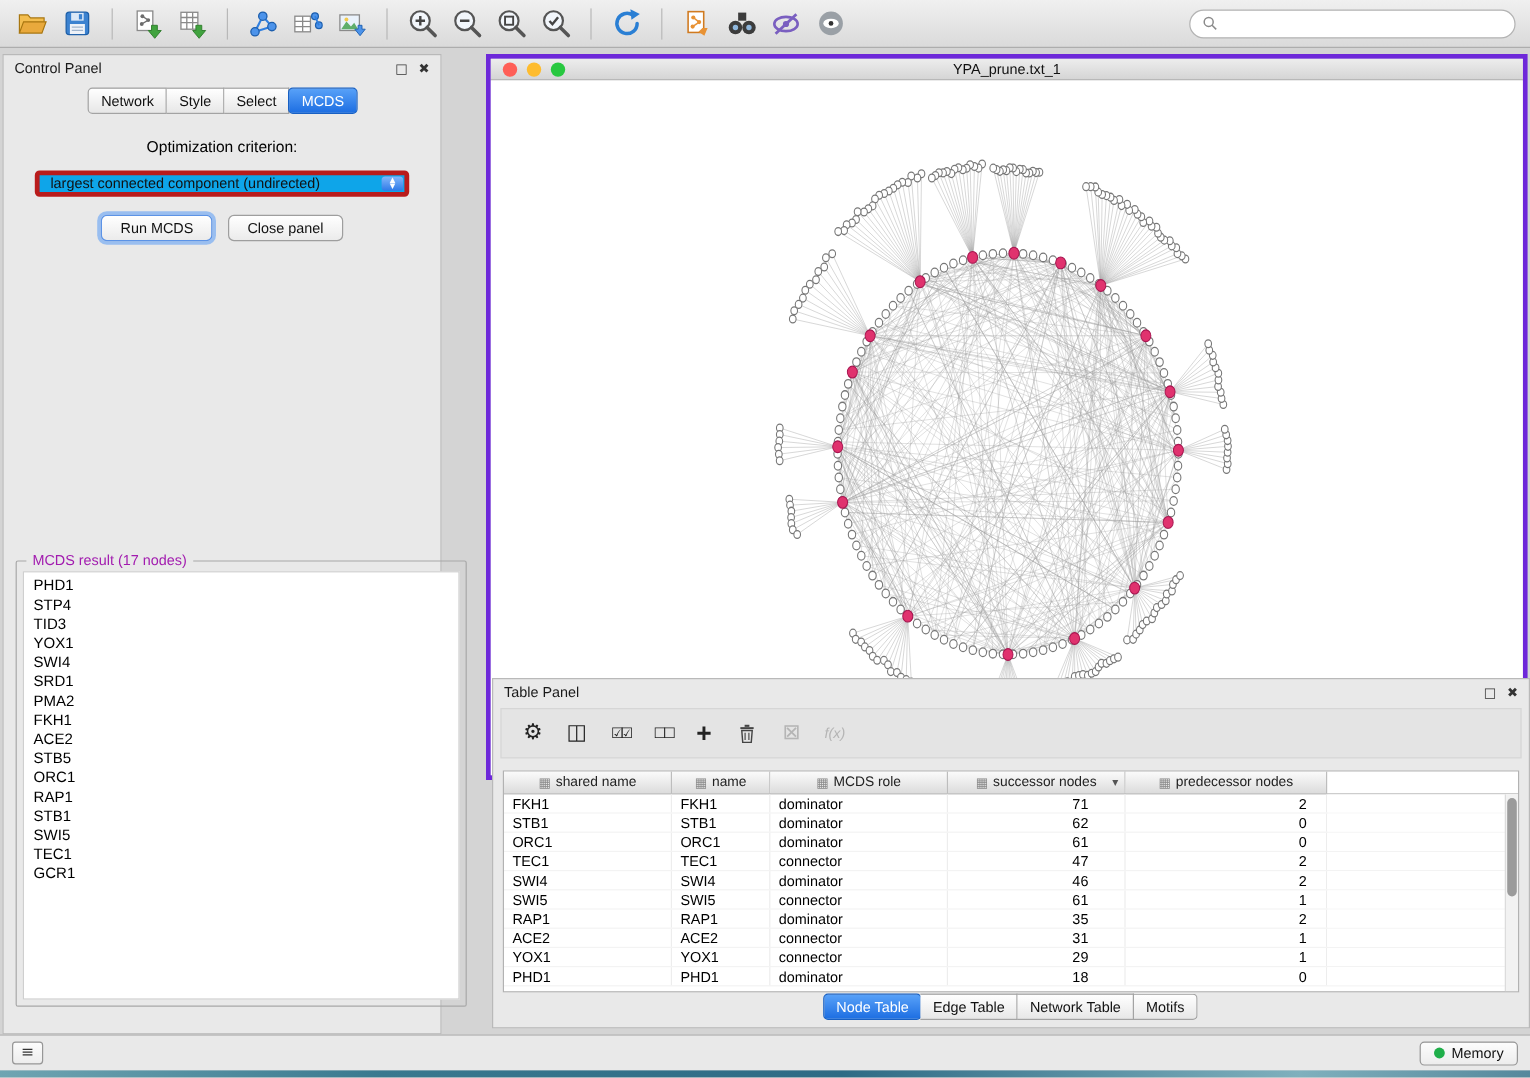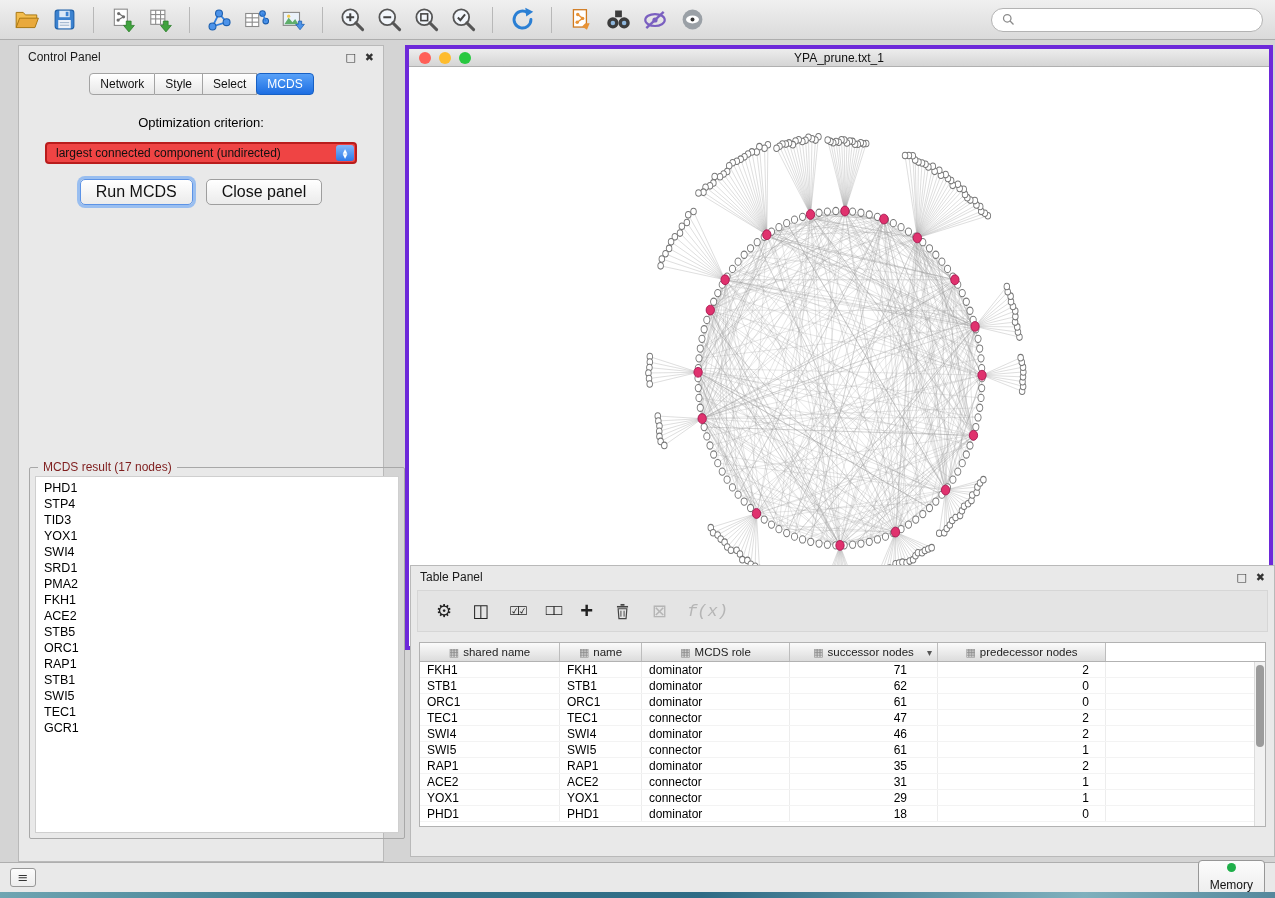--- a/index.html
+++ b/index.html
@@ -23,63 +23,63 @@
   .tb-sep { width:1px; height:26px; background:#b8b8b8; margin:0 7px; flex:0 0 auto; }
   .searchbox {
     margin-left:auto; width:272px; height:24px; background:#fff;
     border:1px solid #b3b3b3; border-radius:12px;
     display:flex; align-items:center; padding:0 9px; gap:6px;
   }
   .searchbox input { border:none; outline:none; flex:1; font-size:12px; background:transparent; font-family:"Liberation Sans",sans-serif; }
 
   
   .control-panel {
-    position:absolute; left:18px; top:45px; width:366px; height:817px;
+    position:absolute; left:2px; top:45px; width:366px; height:817px;
     background:#e9e9e9; border:1px solid #b9b9b9;
   }
   .panel-header { height:22px; display:flex; align-items:center; padding:0 9px; font-size:12px; color:#1a1a1a; }
   .win-icons { margin-left:auto; display:flex; gap:9px; color:#333; font-size:11px; line-height:11px; }
   .win-icons span { cursor:default; }
   .cp-tabs { display:flex; justify-content:center; margin-top:5px; }
   .seg { display:flex; align-items:center; }
   .seg-btn {
     font-size:12px; padding:3px 10px; color:#111;
     background:linear-gradient(#ffffff,#e7e7e7);
     border:1px solid #a3a3a3; border-left:none; white-space:nowrap;
   }
   .seg-btn:first-child { border-left:1px solid #a3a3a3; border-radius:4px 0 0 4px; }
   .seg-btn:last-child { border-radius:0 4px 4px 0; }
   .seg-btn.active {
     background:linear-gradient(#58a1f8,#1d6ee2); color:#fff;
     border:1px solid #1760c4; border-radius:4px; margin:-1px;
   }
   .opt-label { text-align:center; margin-top:20px; font-size:13px; color:#000; }
   .dropdown {
-    margin:12px auto 0; width:312px; height:22px; background:#ef4444;
-    border:2px solid #b91c1c; border-radius:4px; position:relative;
+    margin:12px auto 0; width:312px; height:22px; background:#0ea5e9;
+    border:4px solid #b91c1c; border-radius:4px; position:relative;
     display:flex; align-items:center; padding-left:9px; font-size:12px; color:#111;
   }
   .dd-stepper {
     position:absolute; right:1px; top:1px; bottom:1px; width:18px; border-radius:3px;
     background:linear-gradient(#83b8fb,#2e7ae8);
     display:flex; flex-direction:column; align-items:center; justify-content:center;
     color:#fff; font-size:6px; line-height:5px;
   }
   .btn-row { display:flex; justify-content:center; gap:13px; margin-top:15px; }
   .mac-btn {
-    font-size:16px; padding:3px 15px; color:#111;
+    font-size:12px; padding:3px 15px; color:#111;
     background:linear-gradient(#ffffff,#ebebeb);
     border:1px solid #9e9e9e; border-radius:5px;
   }
   .mac-btn.focused { box-shadow:0 0 0 3px rgba(88,155,246,0.55); border-color:#5c93e6; }
   .result-box {
     position:absolute; left:10px; top:421px; width:376px; height:372px;
     border:1px solid #a8a8a8; border-radius:2px;
   }
-  .result-legend { position:absolute; top:-8px; left:8px; background:#e9e9e9; padding:0 5px; font-size:12px; color:#7f1d1d;text-align:center; }
+  .result-legend { position:absolute; top:-8px; left:8px; background:#e9e9e9; padding:0 5px; font-size:12px; color:#a21caf;text-align:center; }
   .result-list {
     position:absolute; left:5px; right:5px; top:8px; bottom:5px;
     background:#fff; border:1px solid #cfcfcf; overflow:hidden; padding-top:3px;
   }
   .result-item { font-size:12.5px; line-height:16px; padding-left:8px; color:#000; }
 
   
   .network-window {
     position:absolute; left:405px; top:45px; width:868px; height:605px;
     background:#dcdcdc; border:4px solid #6d28d9; display:flex; flex-direction:column;
@@ -96,21 +96,21 @@
   .net-canvas svg { position:absolute; inset:0; width:100%; height:100%; }
 
   
   .table-panel {
     position:absolute; left:410px; top:565px; width:865px; height:292px;
     background:#e9e9e9; border:1px solid #b9b9b9;
   }
   .tp-toolbar { height:42px; display:flex; align-items:center; gap:20px; padding:0 18px; margin:2px 6px 0 6px; background:#e4e4e4; border:1px solid #d6d6d6; }
   .tp-ic { font-size:18px; color:#222; line-height:1; }
   .tp-ic.gray { color:#b5b5b5; }
-  .tp-ic.fx { font-family:Liberation Mono, monospace; font-style:italic; font-size:17px; }
+  .tp-ic.fx { font-family:Liberation Sans, sans-serif; font-style:italic; font-size:12px; }
   .tp-ic.plus { font-weight:700; font-size:22px; }
   .tp-ic.checks { font-size:12px; letter-spacing:-3px; }
   .tp-table {
     position:absolute; left:8px; right:8px; top:76px; height:185px;
     background:#fff; border:1px solid #b2b2b2; overflow:hidden;
   }
   .thead { display:flex; height:19px; border-bottom:1px solid #b2b2b2; }
   .th {
     display:flex; align-items:center; justify-content:center; gap:4px; position:relative;
     font-size:11.5px; color:#222; background:linear-gradient(#fbfbfb,#dcdcdc);
@@ -142,21 +142,21 @@
     display:flex; align-items:center; padding:0 10px;
   }
   .menu-btn {
     width:26px; height:19px; border:1px solid #979797; border-radius:3px;
     background:linear-gradient(#fcfcfc,#ededed);
     display:flex; align-items:center; justify-content:center; font-size:13px; color:#333;
   }
   .memory-btn {
     margin-left:auto; display:flex; align-items:center; gap:6px;
     border:1px solid #979797; border-radius:4px; background:linear-gradient(#fcfcfc,#ededed);
-    padding:2px 11px; font-size:12px; color:#111;flex-direction:column;
+    padding:2px 11px; font-size:12px; color:#111;
   }
   .mem-dot { width:9px; height:9px; border-radius:50%; background:#1faf4a; }
   .desktop-strip {
     position:absolute; left:0; top:892px; width:1275px; height:6px;
     background:linear-gradient(90deg,#6fa5b2,#39798f 25%,#2e6b85 55%,#7fb0bd 85%,#55889c);
   }
 </style>
 </head>
 <body>
 
@@ -1412,20 +1412,28 @@
           <div class="td col2">dominator</div>
           <div class="td col3">18</div>
           <div class="td col4">0</div>
           <div class="td-fill"></div>
         </div>
       </div>
     <div class="vscroll">
         <div class="vthumb"></div>
       </div>
   </div>
+  <div class="tp-tabs">
+    <div class="seg">
+        <div class="seg-btn active">Node Table</div>
+        <div class="seg-btn">Edge Table</div>
+        <div class="seg-btn">Network Table</div>
+        <div class="seg-btn">Motifs</div>
+      </div>
+  </div>
 </div>
 
 <div class="statusbar">
   <div class="menu-btn icon-font">
       <span>≡</span>
     </div>
   <div class="memory-btn">
     <span class="mem-dot"></span>
     <span>Memory</span>
   </div>

